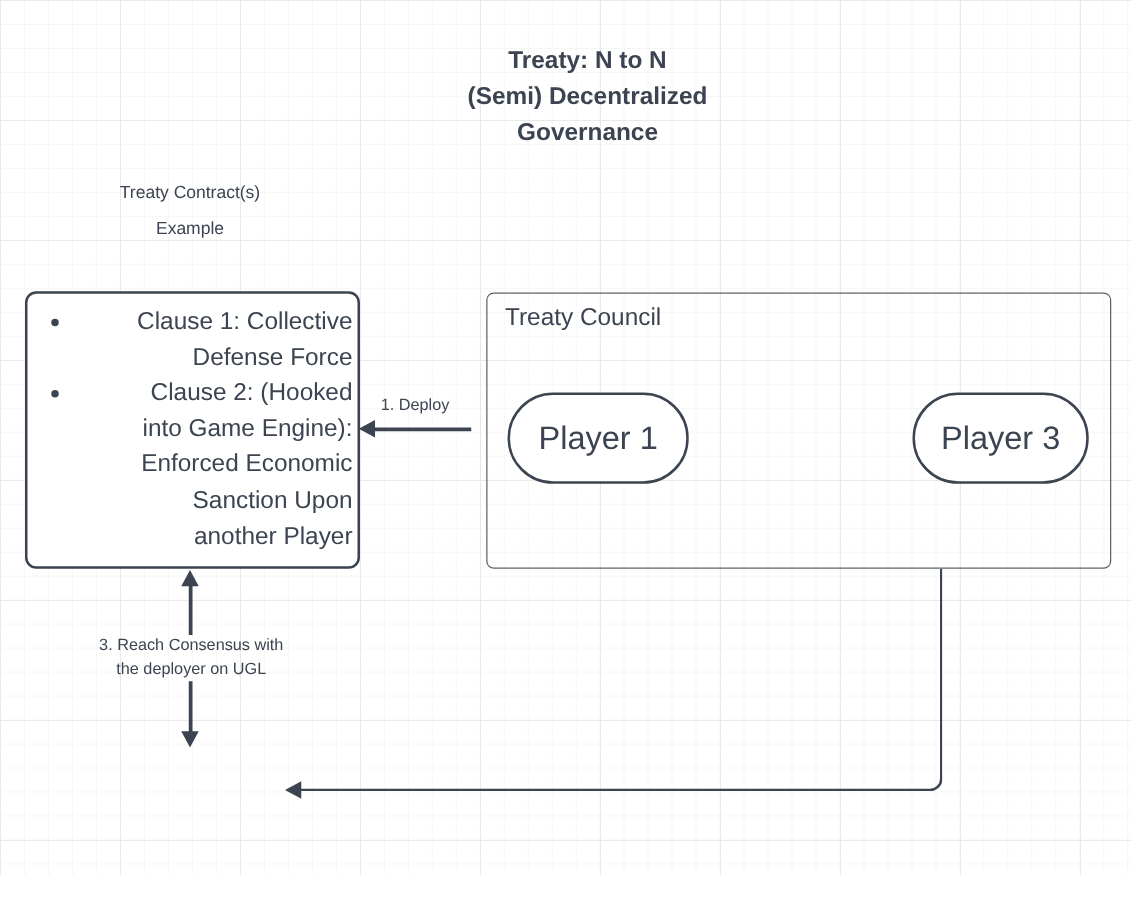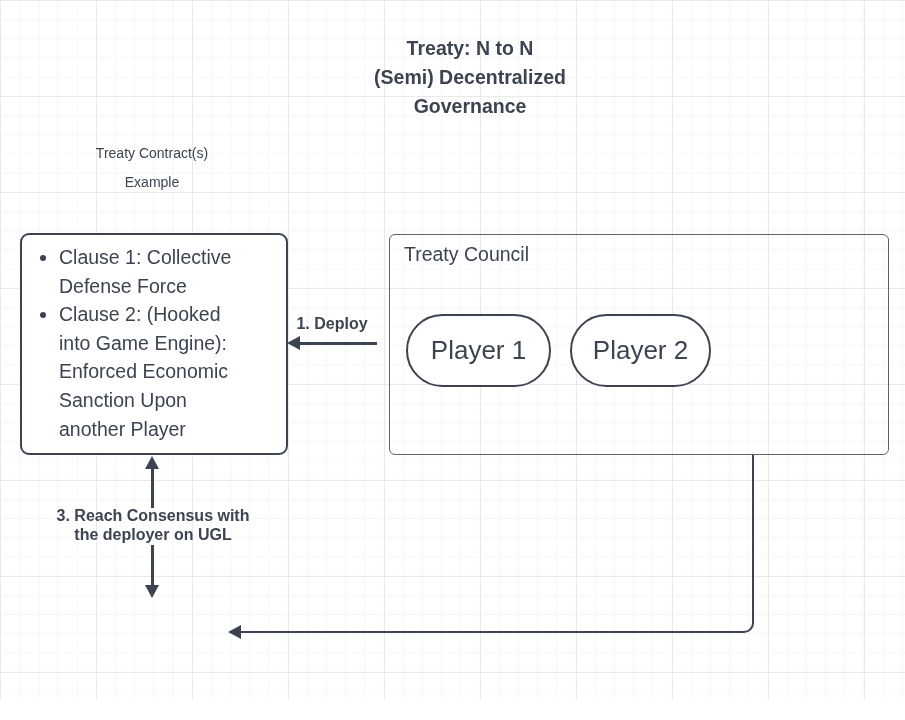--- a/index.html
+++ b/index.html
@@ -10,21 +10,21 @@
     font-family:"Liberation Sans", sans-serif;
     color:var(--text,#3b4450);
     background-color:#ffffff;
     background-image:
       linear-gradient(to right, var(--grid-major,#e9e9e9) 1px, transparent 1px),
       linear-gradient(to bottom, var(--grid-major,#e9e9e9) 1px, transparent 1px),
       linear-gradient(to right, var(--grid-minor,#f6f6f6) 1px, transparent 1px),
       linear-gradient(to bottom, var(--grid-minor,#f6f6f6) 1px, transparent 1px);
     background-size:96px 96px,96px 96px,19.2px 19.2px,19.2px 19.2px;
   }
-  .abs{position:absolute;}
+  .abs{position:absolute;text-align:right;}
   .pre{white-space:pre-line;}
   .center{text-align:center;}
 
   .title{left:270px;top:34px;width:400px;font-size:19.5px;line-height:29px;font-weight:700;}
   .contract-label{left:22px;top:139px;width:260px;font-size:14px;line-height:29px;}
 
   .clause-box{
     left:20px;top:233px;width:268px;height:222px;
     background:var(--node-fill,#fff);
     border:2.5px solid var(--stroke,#3b4450);
@@ -55,21 +55,21 @@
 
   .other-pill{
     left:85px;top:600px;width:142px;height:68px;box-sizing:border-box;
     background:var(--node-fill,#fff);
     border:2.5px solid var(--stroke,#3b4450);
     border-radius:34px;
     display:flex;align-items:center;justify-content:center;
     font-size:19.5px;
   }
 
-  .edge-label{font-size:16px;font-weight:700;}
+  .edge-label{font-size:13px;font-weight:400;}
 
   
   .deploy-line{left:299px;top:342px;width:78px;height:2.5px;background:var(--stroke,#3b4450);}
   .deploy-head{left:287px;top:336px;width:0;height:0;
     border-top:7px solid transparent;border-bottom:7px solid transparent;
     border-right:13px solid var(--stroke,#3b4450);}
   .deploy-label{left:288px;top:316px;width:88px;line-height:15px;}
 
   
   .cons-seg1{left:151px;top:467px;width:2.5px;height:41px;background:var(--stroke,#3b4450);}
@@ -114,22 +114,22 @@
 Sanction Upon
 another Player</li>
     </ul>
   </div>
 
   <div class="abs council-box">
     <div class="abs council-label">Treaty Council</div>
     <div class="abs pill pill-1">
       <span>Player 1</span>
     </div>
-    <div class="abs pill pill-2">
-      <span>Player 2</span>
+    <div class="abs pill pill-3">
+      <span>Player 3</span>
     </div>
   </div>
 
   <div class="abs deploy-line"></div>
   <div class="abs deploy-head"></div>
   <div class="abs edge-label deploy-label center">1. Deploy</div>
 
   <div class="abs cons-head-up"></div>
   <div class="abs cons-seg1"></div>
   <div class="abs edge-label cons-label center pre">3. Reach Consensus with

